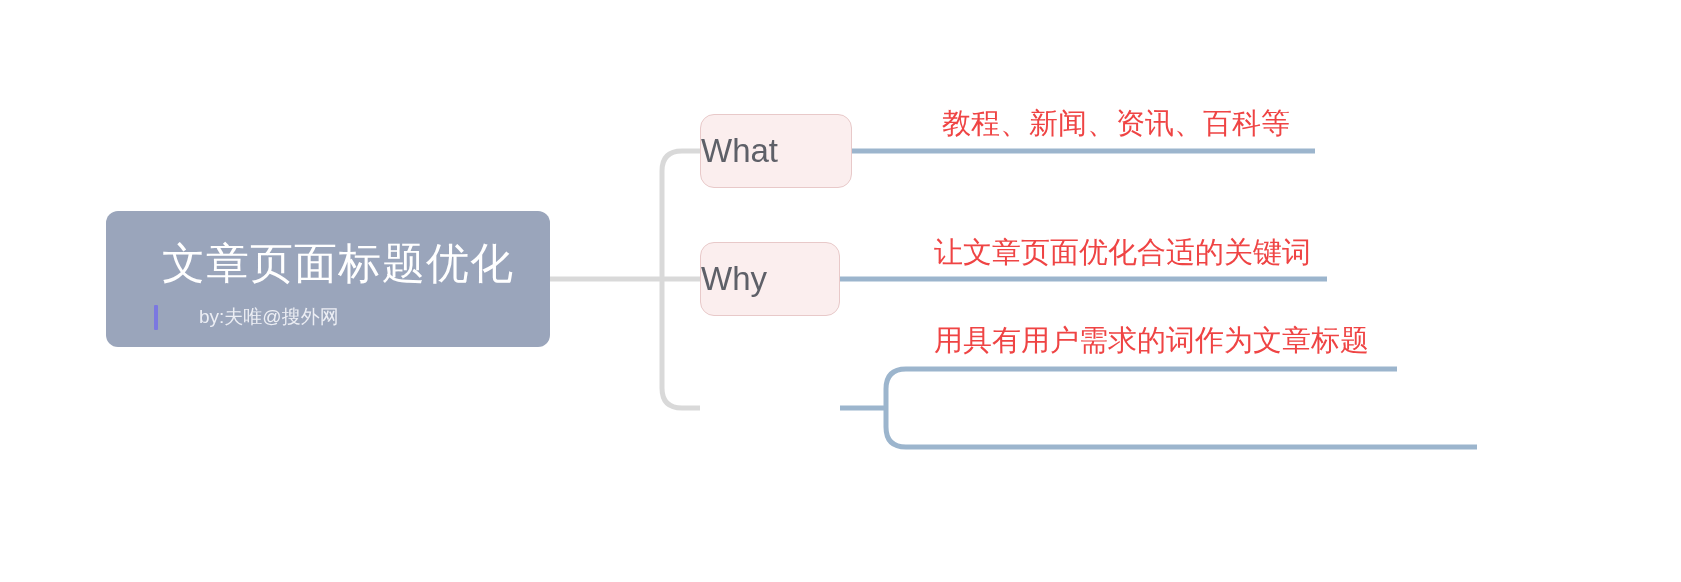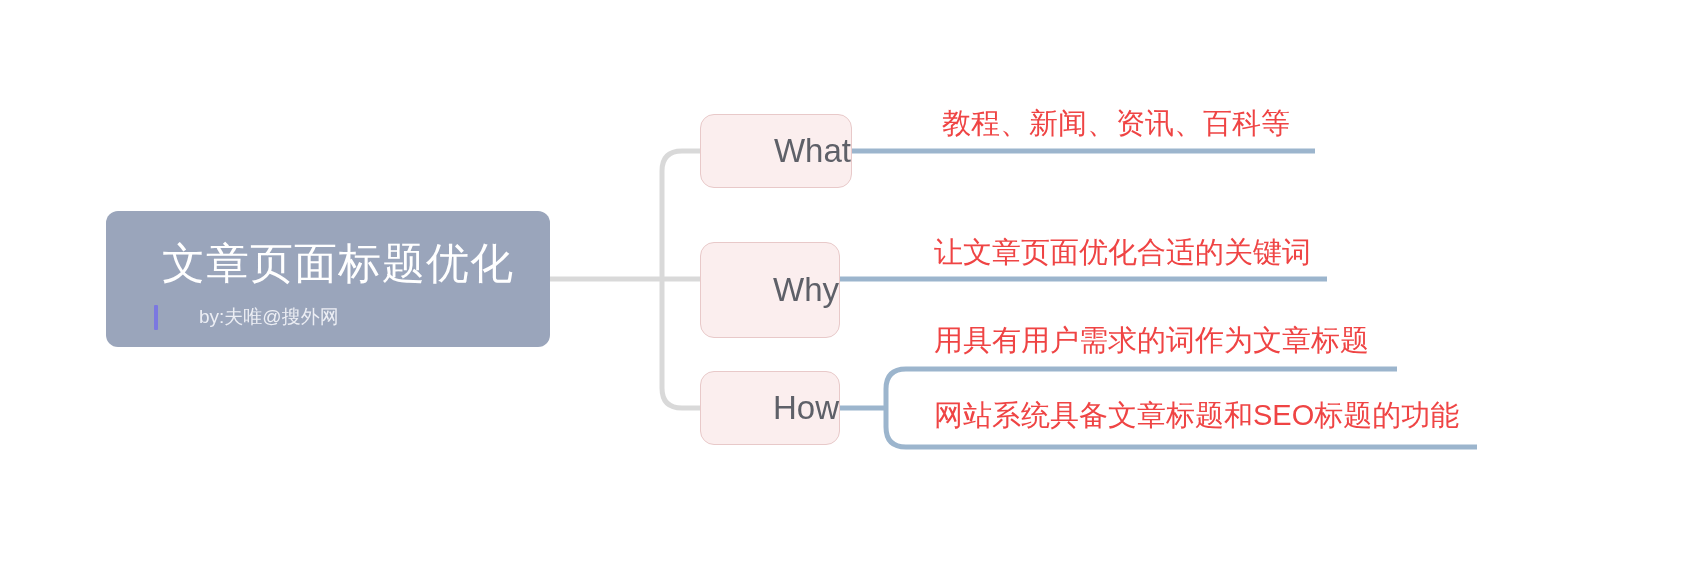--- a/index.html
+++ b/index.html
@@ -71,30 +71,30 @@
 
   
   .branch-node {
     position: absolute;
     background: #fbeeee;
     border: 1.6px solid #e8c9c9;
     border-radius: 14px;
     box-sizing: border-box;
     display: flex;
     align-items: center;
-    justify-content: flex-end;
+    justify-content: flex-start;
   }
   .branch-label {
     color: #5e6068;
     font-size: 33px;
     font-weight: 400;
     white-space: nowrap;
   }
   .branch-what { left: 700px; top: 114px; width: 152px; height: 74px; }
-  .branch-why  { left: 700px; top: 242px; width: 140px; height: 96px; }
+  .branch-why  { left: 700px; top: 242px; width: 140px; height: 74px; }
   .branch-how  { left: 700px; top: 371px; width: 140px; height: 74px; }
 
   
   .leaf-text {
     position: absolute;
     color: #ef4444;
     font-size: 29px;
     font-weight: 400;
     white-space: nowrap;
   }
@@ -134,25 +134,21 @@
   </div>
 
   <div class="branch-node branch-what">
     <span class="branch-label">What</span>
   </div>
 
   <div class="branch-node branch-why">
     <span class="branch-label">Why</span>
   </div>
 
-  <div class="branch-node branch-how">
-    <span class="branch-label">How</span>
-  </div>
 
   <div class="leaf-text leaf-1">教程、新闻、资讯、百科等</div>
 
   <div class="leaf-text leaf-2">让文章页面优化合适的关键词</div>
 
   <div class="leaf-text leaf-3">用具有用户需求的词作为文章标题</div>
 
-  <div class="leaf-text leaf-4">网站系统具备文章标题和SEO标题的功能</div>
 
 </div>
 
 </body></html>

